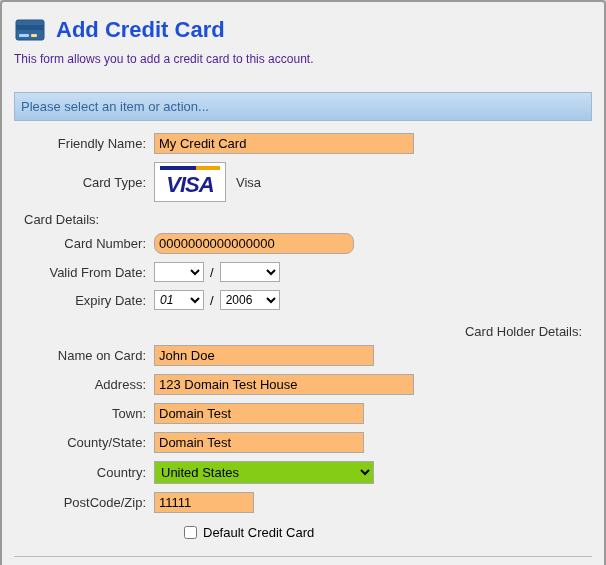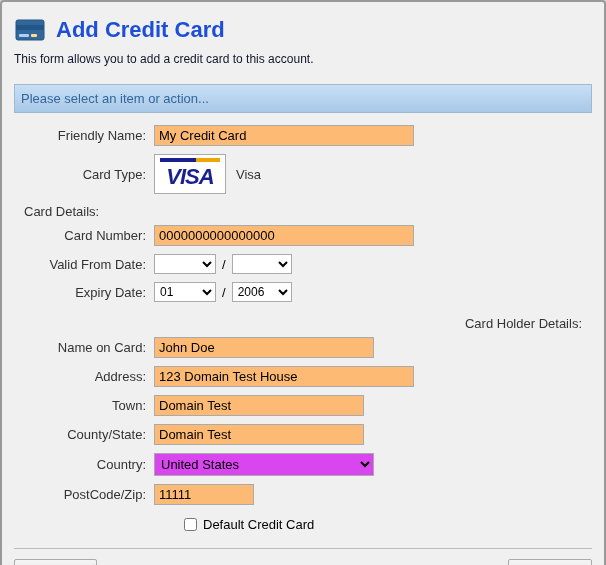--- a/index.html
+++ b/index.html
@@ -29,22 +29,22 @@
     .title-icon {
       width: 32px;
       height: 32px;
     }
     .page-title {
       font-size: 22px;
       font-weight: bold;
       color: #1d4ed8;
     }
     .subtitle {
-      color: #0f172a;
-      margin-bottom: 18px;
+      color: #4c1d95;
+      margin-bottom: 26px;
       font-size: 12px;
     }
     .blue-bar {
       background: linear-gradient(to bottom, #c8dff5, #a8c8e8);
       border: 1px solid #a0b8d0;
       text-align: left;
       padding: 6px;
       color: #336699;
       font-size: 13px;
       margin-bottom: 12px;
@@ -74,21 +74,22 @@
     input[type="text"] {
       border: 1px solid #aaa;
       padding: 2px 4px;
       font-size: 13px;
       background: #fdba74;
     }
     .friendly-name-input {
       width: 260px;
     }
     .card-number-input {
-      width: 260px;
+      width: 200px;
+      border-radius: 8px;
     }
     .name-input {
       width: 220px;
     }
     .address-input {
       width: 260px;
     }
     .town-input {
       width: 210px;
     }
@@ -125,27 +126,27 @@
       display: flex;
       align-items: center;
       gap: 4px;
     }
     select {
       font-size: 12px;
       border: 1px solid #aaa;
       background: white;
       padding: 1px;
     }
-    .month-select { width: 62px; }
+    .month-select { width: 50px; font-style: italic; }
     .year-select { width: 60px; }
     .country-select {
       width: 220px;
       font-size: 13px;
       border: 1px solid #aaa;
-      background: #d946ef;
+      background: #84cc16;
       padding: 2px;
     }
     .checkbox-row {
       display: flex;
       align-items: center;
       gap: 6px;
       margin: 12px 0 16px 160px;
     }
     .bottom-bar {
       display: flex;

